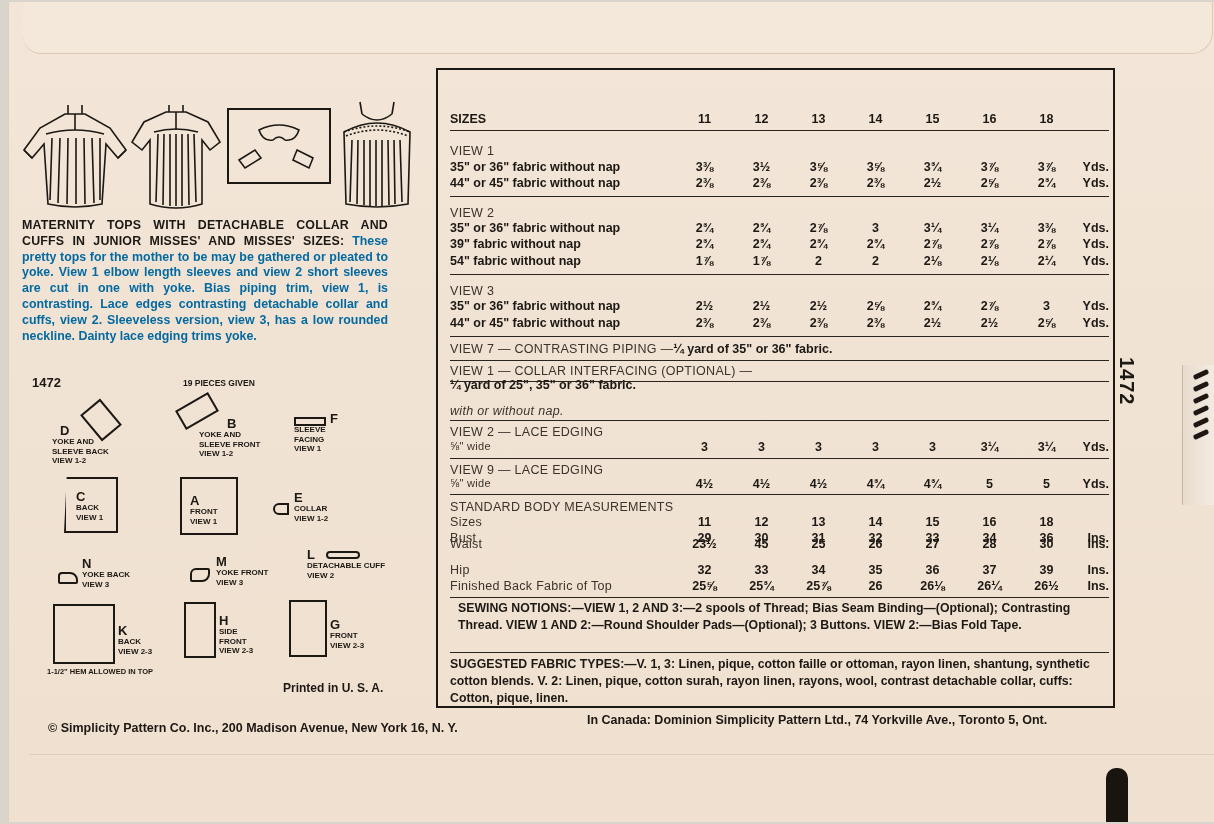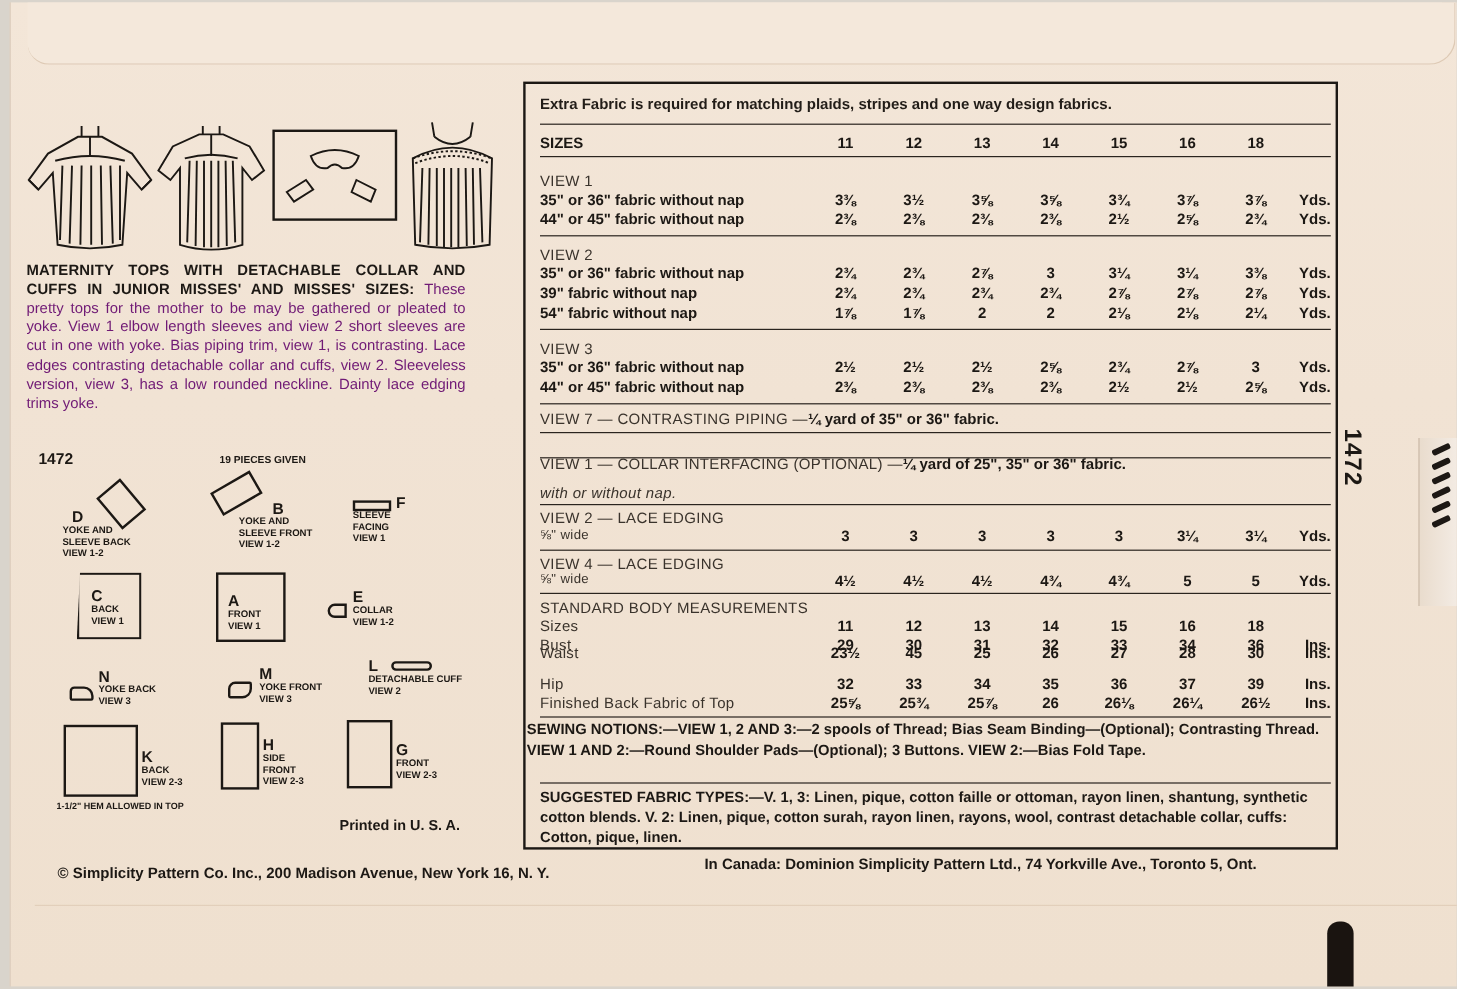--- a/index.html
+++ b/index.html
@@ -33,21 +33,21 @@
 
   
   .illus { position: absolute; top: 100px; left: 20px; width: 400px; height: 110px; }
   .illus svg { position: absolute; top: 0; }
 
   .desc {
     position: absolute; left: 22px; top: 218px; width: 366px;
     font-size: 12.4px; line-height: 15.8px; font-weight: bold; text-align: justify;
   }
   .desc .title { font-weight: bold; letter-spacing: 0.2px; }
-  .desc .body { font-weight: normal; color: #701a75; }
+  .desc .body { font-weight: bold; color: #0369a1; }
 
   .pattern-num { position: absolute; left: 32px; top: 375px; font-size: 13px; font-weight: bold; }
   .pieces-given { position: absolute; left: 183px; top: 378px; font-size: 8.5px; font-weight: bold; }
 
   .piece { position: absolute; font-size: 8px; font-weight: bold; line-height: 9.5px; text-transform: uppercase; }
   .piece .letter { font-size: 13px; font-weight: bold; display:block; line-height: 12px; }
   .piece-shape { position: absolute; border: 2px solid #1c1814; }
 
   .printed { position: absolute; left: 283px; top: 681px; font-size: 12px; font-weight: bold; }
   .footer-left { position: absolute; left: 24px; top: 721px; font-size: 12.5px; font-weight: bold; margin-left: 24px; }
@@ -222,23 +222,20 @@
   <span>VIEW 2-3</span>
 </div>
 
 <div class="printed">Printed in U. S. A.</div>
 <div class="footer-left">© Simplicity Pattern Co. Inc., 200 Madison Avenue, New York 16, N. Y.</div>
 <div class="footer-right">In Canada: Dominion Simplicity Pattern Ltd., 74 Yorkville Ave., Toronto 5, Ont.</div>
 
 <div class="side-num">1472</div>
 
 <div class="chart">
-  <div class="row" style="top:8px;height:26px;">
-    <span class="txt">Extra Fabric is required for matching plaids, stripes and one way design fabrics.</span>
-  </div>
 
   <div class="grid-line" style="left:12px;top:42px;">
     <span class="label">SIZES</span>
     <span class="cell">11</span>
     <span class="cell">12</span>
     <span class="cell">13</span>
     <span class="cell">14</span>
     <span class="cell">15</span>
     <span class="cell">16</span>
     <span class="cell">18</span>
@@ -335,21 +332,21 @@
     <span class="cell">2⅝</span>
     <span class="unit">Yds.</span>
   </div>
   <div class="row" style="top:266px;height:1px;"></div>
 
   <div class="grid-line" style="left:12px;top:272px;">
     <span class="light">VIEW 7 — CONTRASTING PIPING — </span>
       <span>¼ yard of 35" or 36" fabric.</span>
   </div>
   <div class="row" style="top:290px;height:1px;"></div>
-  <div class="grid-line" style="left:12px;top:310px;">
+  <div class="grid-line" style="left:12px;top:294px;flex-direction:column;">
     <span class="light">VIEW 1 — COLLAR INTERFACING (OPTIONAL) — </span>
       <span>¼ yard of 25", 35" or 36" fabric.</span>
   </div>
   <div class="row" style="top:311px;height:1px;"></div>
   <div class="grid-line" style="left:12px;top:334px;font-style:italic;">
     <span class="light">with or without nap.</span>
   </div>
   <div class="row" style="top:350px;height:1px;"></div>
 
   <div class="grid-line" style="left:12px;top:355px;">
@@ -361,21 +358,21 @@
     <span class="cell">3</span>
     <span class="cell">3</span>
     <span class="cell">3</span>
     <span class="cell">3</span>
     <span class="cell">3¼</span>
     <span class="cell">3¼</span>
     <span class="unit">Yds.</span>
   </div>
   <div class="row" style="top:388px;height:1px;"></div>
   <div class="grid-line" style="left:12px;top:393px;">
-      <span class="light">VIEW 4 — LACE EDGING</span>
+      <span class="light">VIEW 9 — LACE EDGING</span>
     </div>
   <div class="grid-line" style="left:12px;top:407px;">
     <span class="label light" style="font-size:11px">⅝" wide</span>
     <span class="cell">4½</span>
     <span class="cell">4½</span>
     <span class="cell">4½</span>
     <span class="cell">4¾</span>
     <span class="cell">4¾</span>
     <span class="cell">5</span>
     <span class="cell">5</span>
@@ -435,21 +432,21 @@
     <span class="cell">25¾</span>
     <span class="cell">25⅞</span>
     <span class="cell">26</span>
     <span class="cell">26⅛</span>
     <span class="cell">26¼</span>
     <span class="cell">26½</span>
     <span class="unit">Ins.</span>
   </div>
   <div class="row" style="top:527px;height:1px;"></div>
 
-  <div style="position:absolute;left:1px;right:8px;top:530px;font-size:12.3px;font-weight:bold;line-height:17px;text-indent:0;padding-left:0;">
+  <div style="position:absolute;left:20px;right:8px;top:530px;font-size:12.3px;font-weight:bold;line-height:17px;text-indent:0;padding-left:0;">
     <span>SEWING NOTIONS:—VIEW 1, 2 AND 3:—2 spools of Thread; Bias Seam Binding—(Optional); Contrasting Thread. VIEW 1 AND 2:—Round Shoulder Pads—(Optional); 3 Buttons. VIEW 2:—Bias Fold Tape.</span>
   </div>
   <div class="row" style="top:582px;height:1px;"></div>
 
   <div style="position:absolute;left:12px;right:8px;top:586px;font-size:12.3px;font-weight:bold;line-height:17px;">
     <span>SUGGESTED FABRIC TYPES:—V. 1, 3: Linen, pique, cotton faille or ottoman, rayon linen, shantung, synthetic cotton blends. V. 2: Linen, pique, cotton surah, rayon linen, rayons, wool, contrast detachable collar, cuffs: Cotton, pique, linen.</span>
   </div>
 </div>
 
 </body></html>

